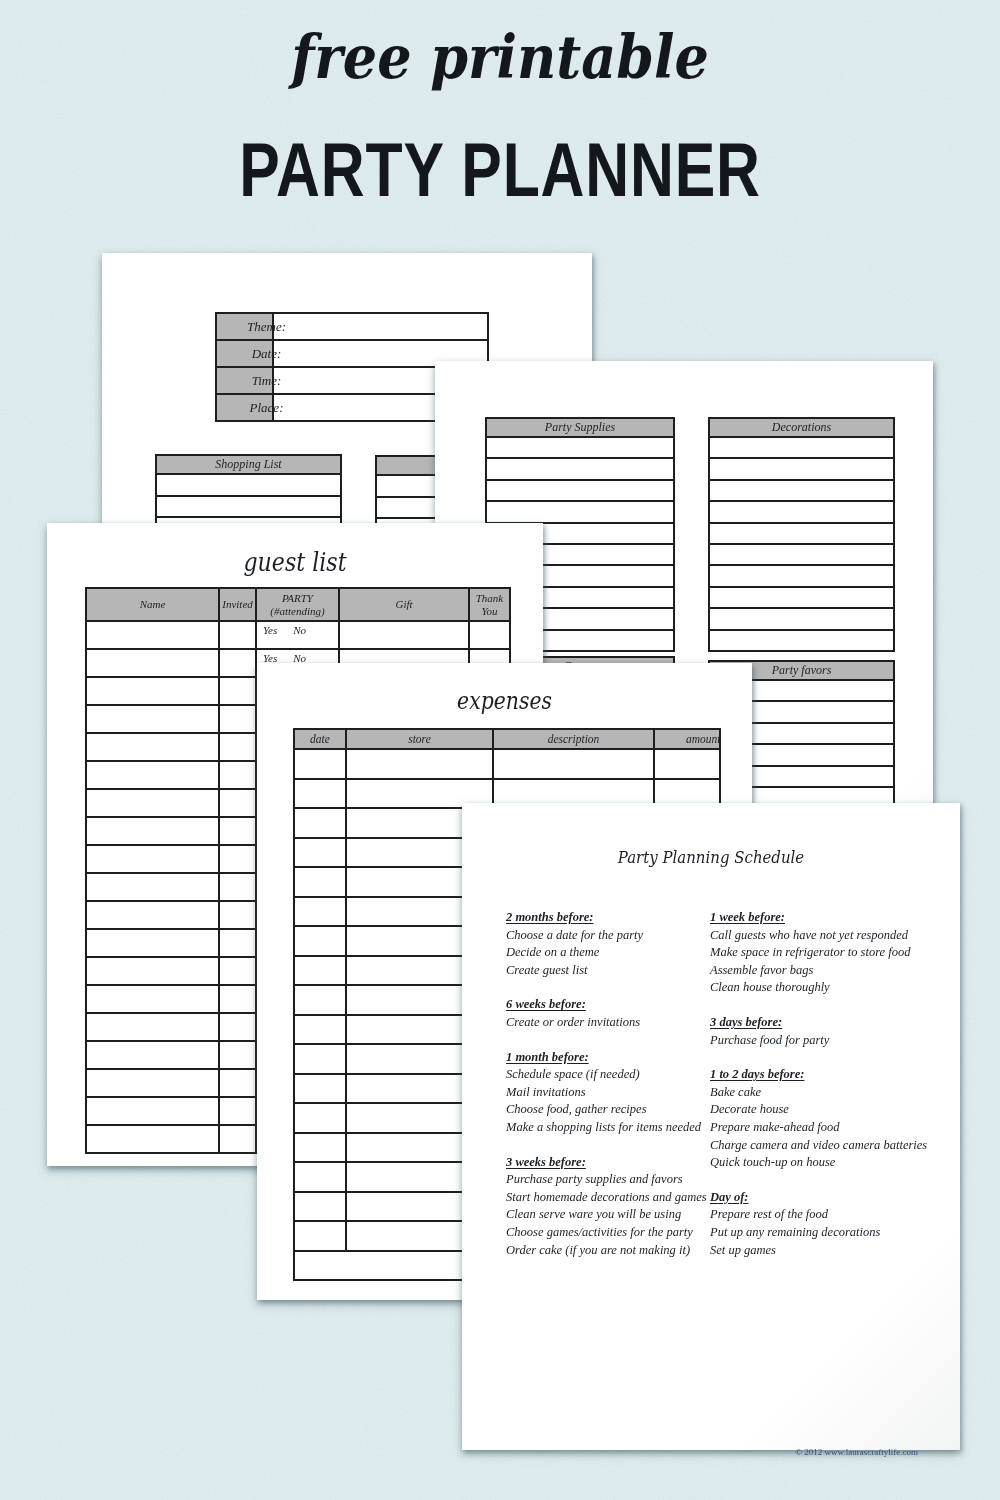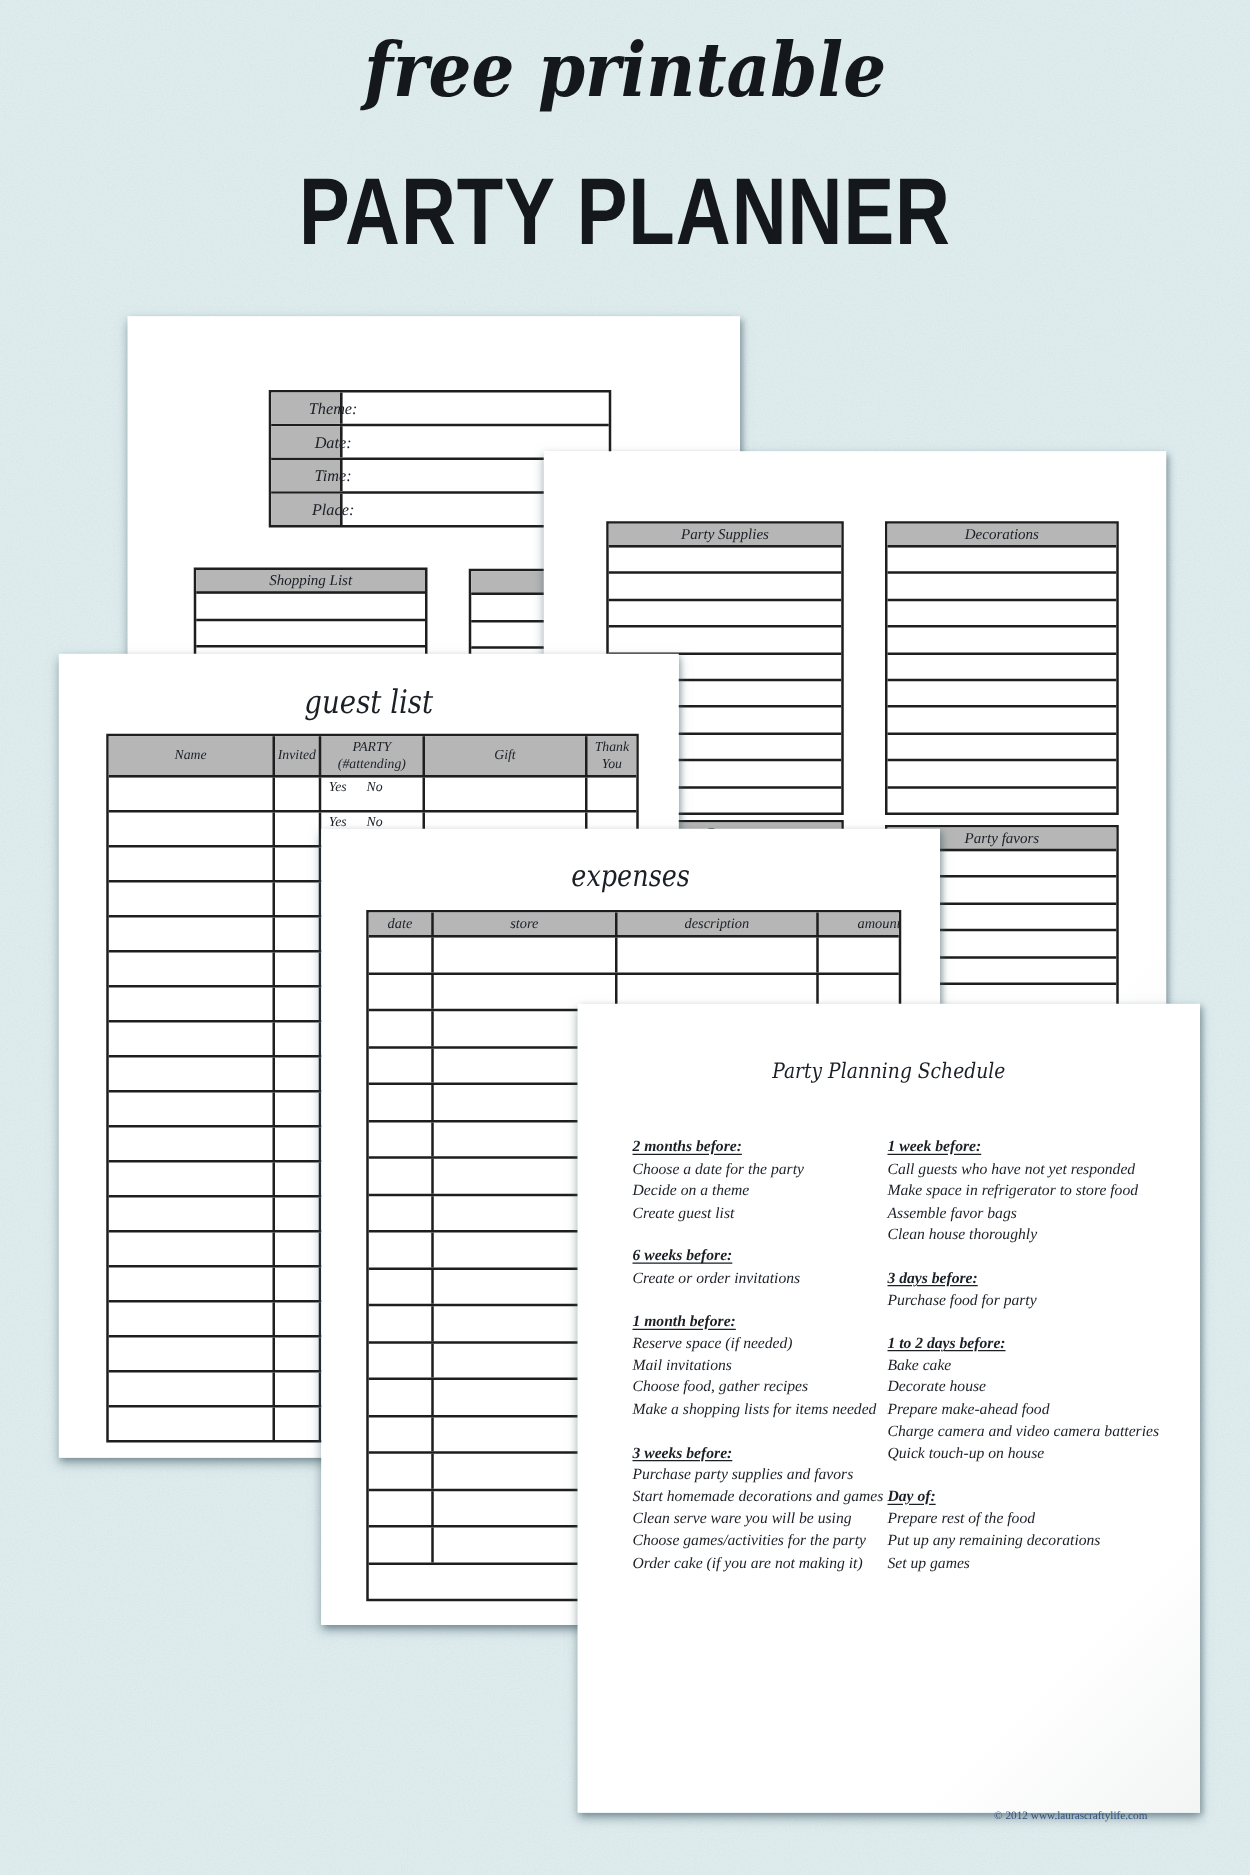--- a/index.html
+++ b/index.html
@@ -584,21 +584,21 @@
           <div class="sch-item">Choose a date for the party</div>
           <div class="sch-item">Decide on a theme</div>
           <div class="sch-item">Create guest list</div>
         </div>
         <div class="sch-section">
           <div class="sch-h">6 weeks before:</div>
           <div class="sch-item">Create or order invitations</div>
         </div>
         <div class="sch-section">
           <div class="sch-h">1 month before:</div>
-          <div class="sch-item">Reserve space (if needed)</div>
+          <div class="sch-item">Schedule space (if needed)</div>
           <div class="sch-item">Mail invitations</div>
           <div class="sch-item">Choose food, gather recipes</div>
           <div class="sch-item">Make a shopping lists for items needed</div>
         </div>
         <div class="sch-section">
           <div class="sch-h">3 weeks before:</div>
           <div class="sch-item">Purchase party supplies and favors</div>
           <div class="sch-item">Start homemade decorations and games</div>
           <div class="sch-item">Clean serve ware you will be using</div>
           <div class="sch-item">Choose games/activities for the party</div>

